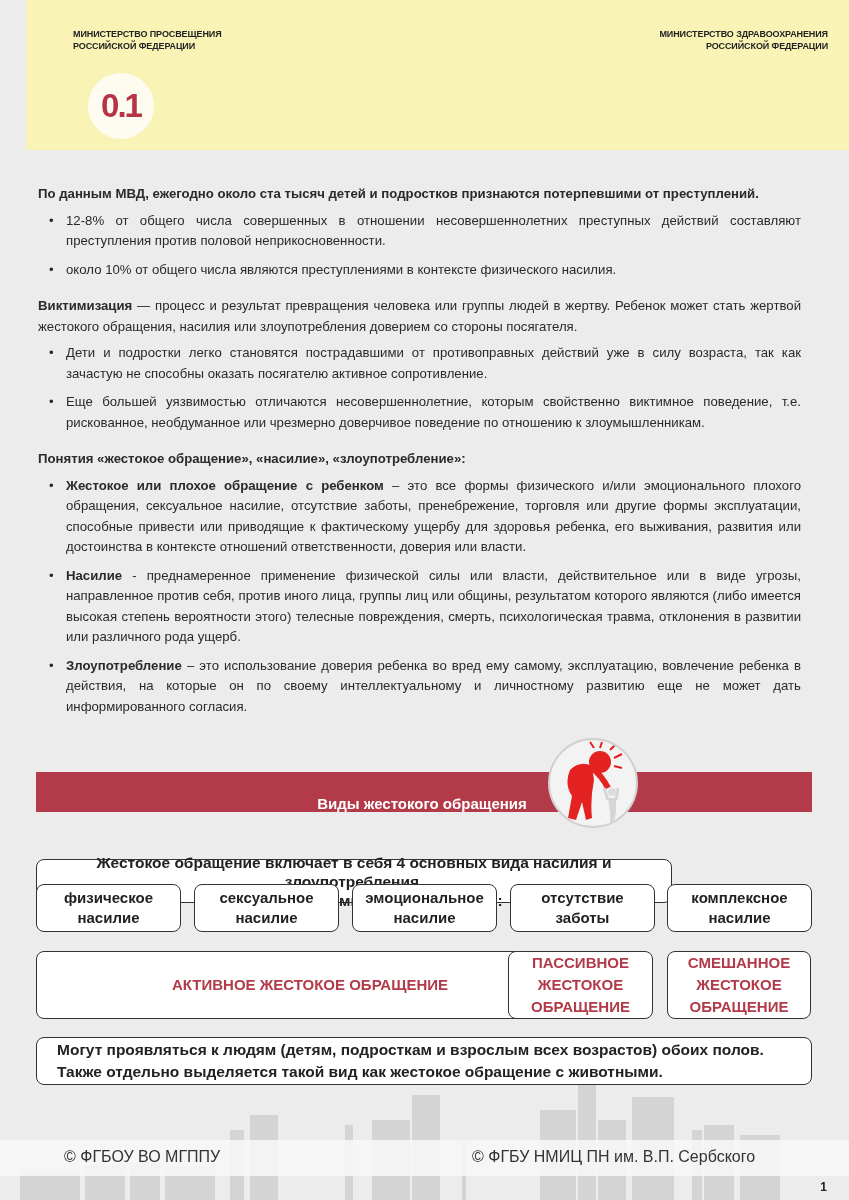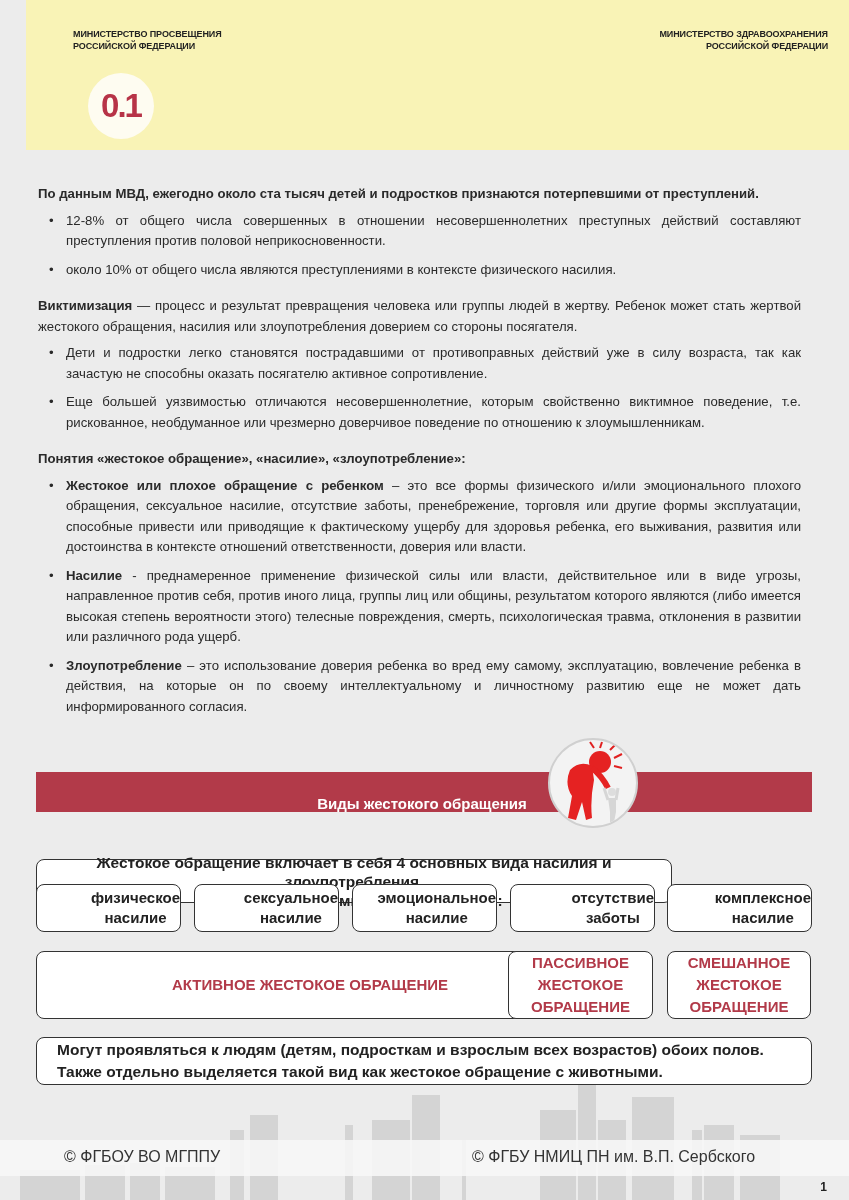--- a/index.html
+++ b/index.html
@@ -64,21 +64,21 @@
     position: absolute; background: #fff; border: 1.5px solid #333;
     border-radius: 8px; display: flex; align-items: center; justify-content: center;
     text-align: center;
   }
   .intro-box {
     left: 36px; top: 823px; width: 636px; height: 44px;
     font-size: 15.5px; font-weight: bold; line-height: 19px; color: #222; margin-top: 36px;
   }
   .type-box {
     top: 884px; width: 145px; height: 48px;
-    font-size: 15px; font-weight: bold; line-height: 20px; color: #222; justify-content: flex-end;
+    font-size: 15px; font-weight: bold; line-height: 20px; color: #222;
   }
   .kind-box {
     top: 951px; height: 68px;
     color: #b23a49; font-weight: bold; font-size: 15px; line-height: 22px;
     text-transform: uppercase;
   }
   .bottom-box {
     left: 36px; top: 1037px; width: 776px; height: 48px;
     font-size: 15.5px; font-weight: bold; line-height: 22px; color: #222;
     justify-content: flex-start; text-align: left; padding-left: 20px;

